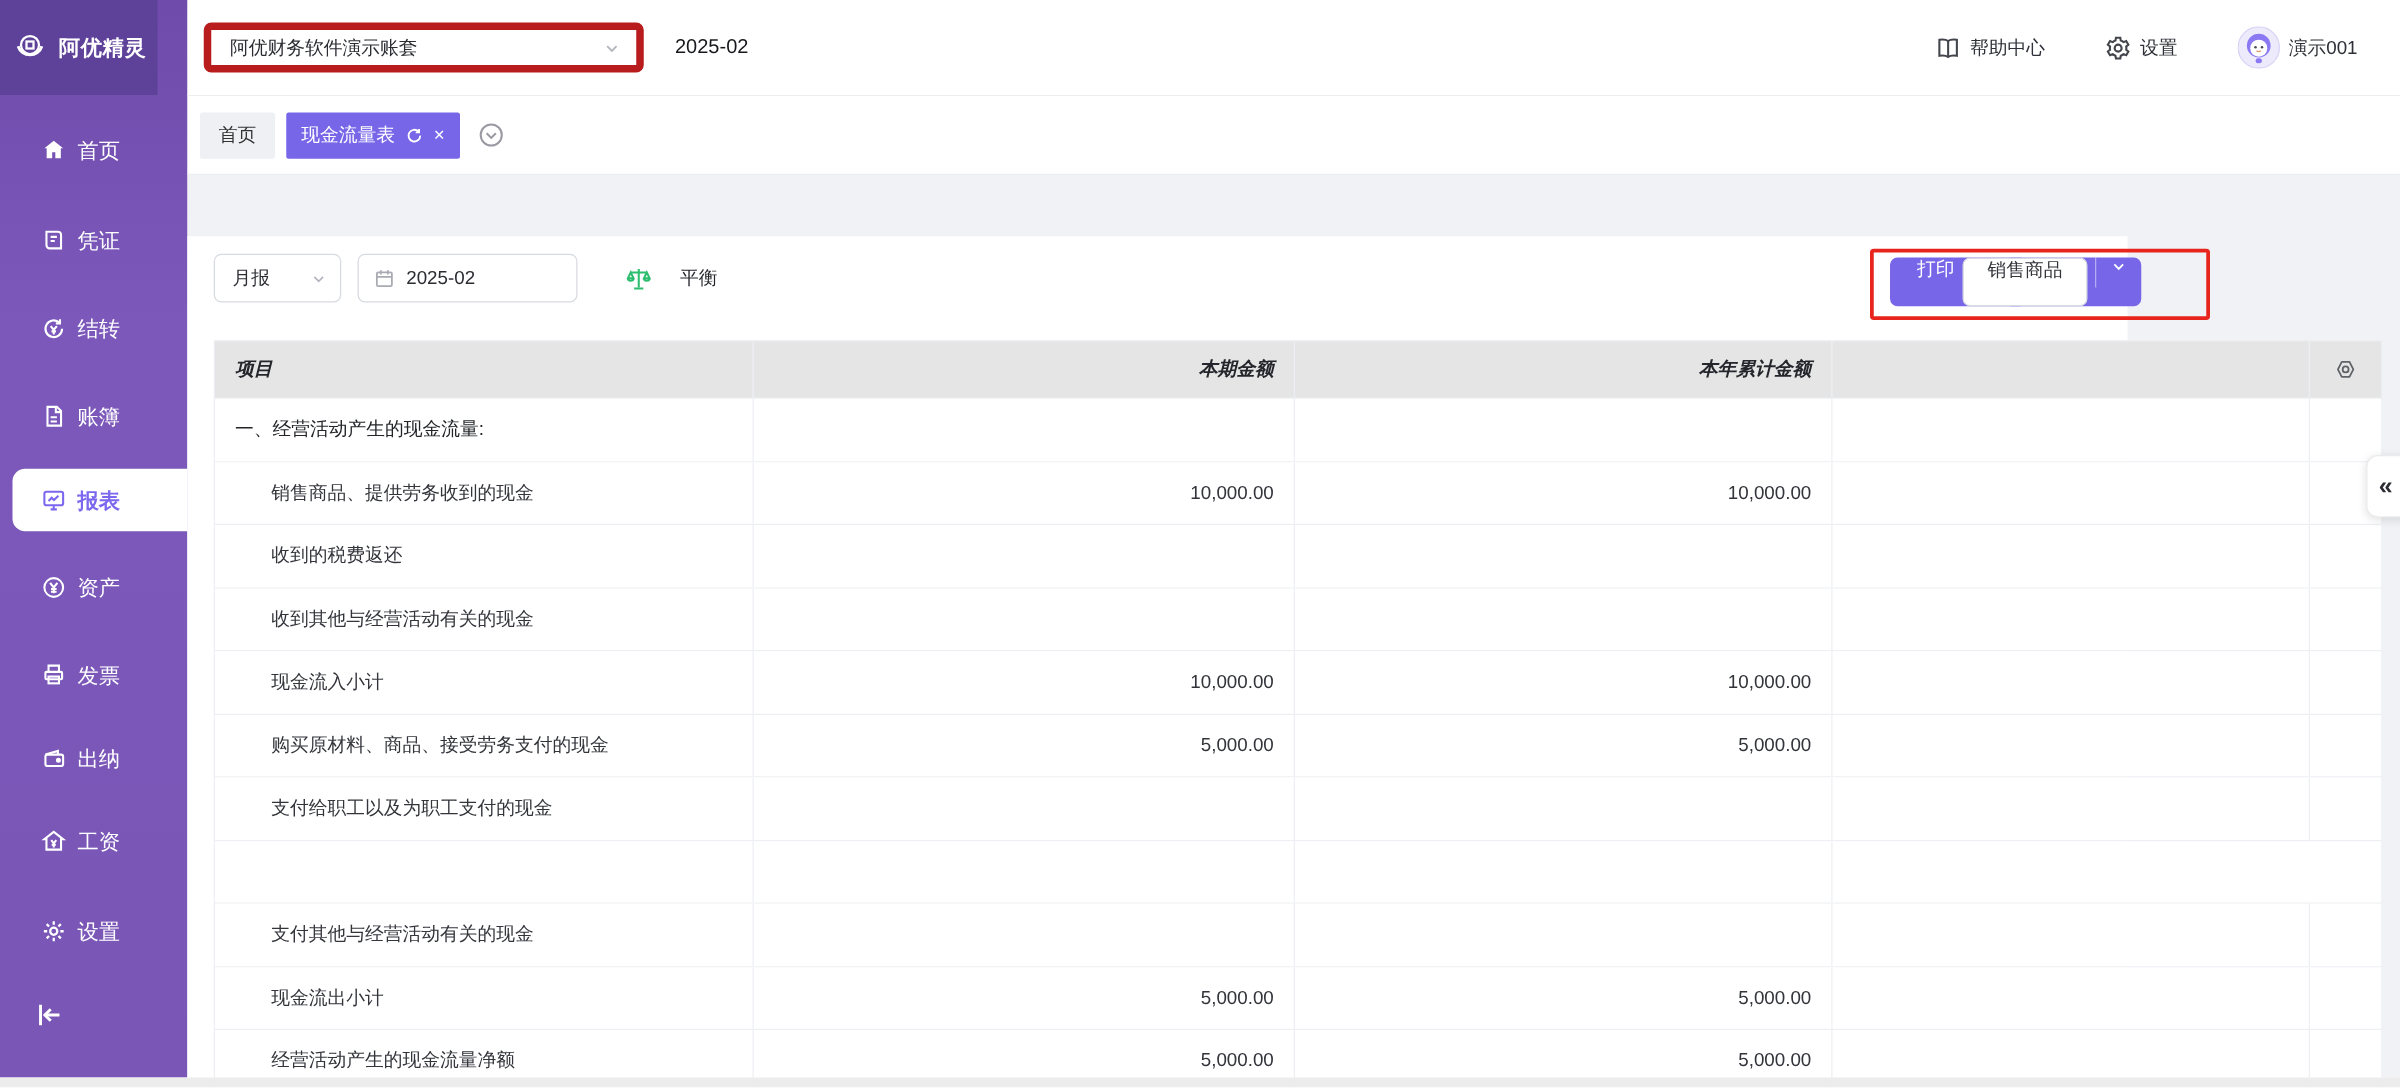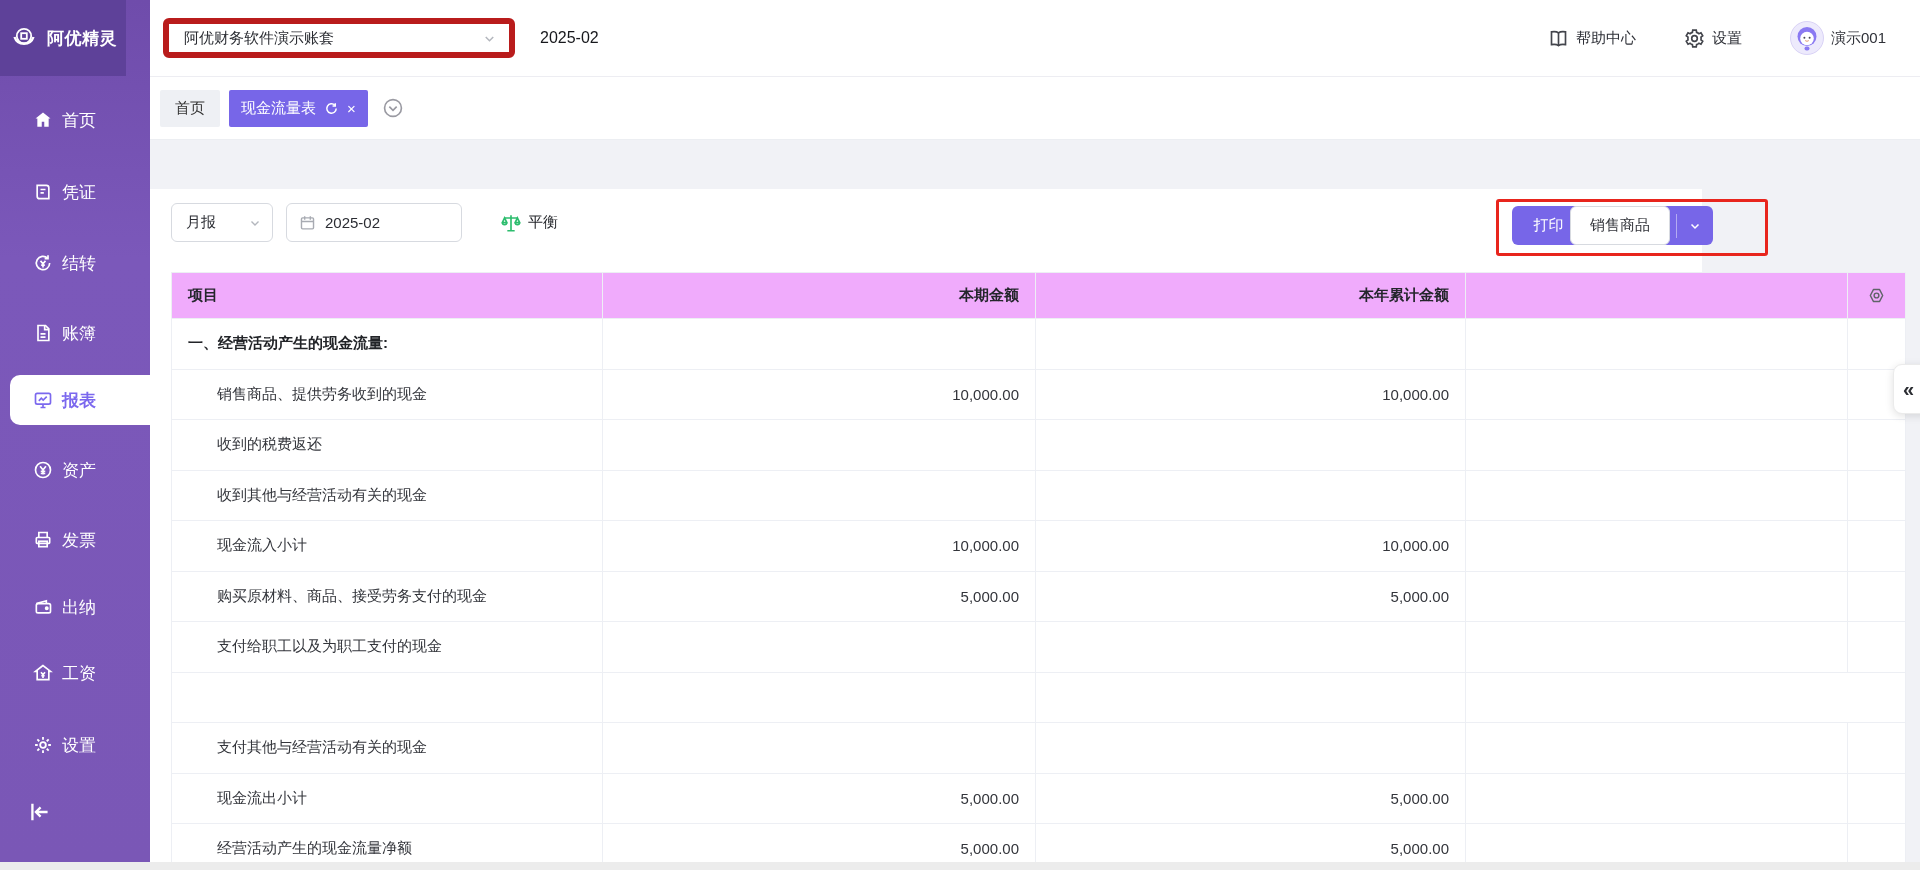--- a/index.html
+++ b/index.html
@@ -47,48 +47,48 @@
 
   
   .page-bg{position:absolute;left:150px;top:140px;width:1770px;height:722px;background:#f1f2f6;}
   .panel{position:absolute;left:150px;top:152px;width:1552px;height:710px;background:#fff;margin-top:37px;}
 
   
   .ctrl{box-sizing:border-box;height:39px;border:1px solid #d7dae0;border-radius:6px;background:#fff;
     display:flex;align-items:center;font-size:15px;color:#2b2d33;cursor:pointer;}
   .select-report{position:absolute;left:21px;top:14px;width:102px;justify-content:space-between;padding:0 10px 0 14px;}
   .date-input{position:absolute;left:136px;top:14px;width:176px;gap:9px;padding:0 12px;}
-  .balance{position:absolute;left:350px;top:14px;height:39px;display:flex;align-items:center;gap:6px;
+  .balance{position:absolute;left:350px;top:14px;height:39px;display:flex;align-items:center;gap:22px;
     font-size:15px;color:#24262b;}
-  .btn{box-sizing:border-box;height:39px;border-radius:6px;display:flex;align-items:center;cursor:pointer;font-size:15px;}
+  .btn{box-sizing:border-box;height:39px;border-radius:6px;display:flex;cursor:pointer;font-size:15px;}
   .btn-split{position:absolute;top:17px;width:110px;background:#7766e8;color:#fff;padding:0;}
   .btn-split .lbl{flex:1;text-align:center;}
   .btn-split .sep{width:1px;height:24px;background:rgba(255,255,255,.45);}
   .btn-split .chev{width:36px;display:flex;justify-content:center;}
   .btn-print{left:1362px}
   .btn-export{left:1453px}
   .btn-adjust{position:absolute;right:32px;top:17px;padding:0 19px;background:#fff;
     border:1px solid #d7dae0;color:#33353b;}
   .annotation-box{position:absolute;left:1346px;top:10px;width:266px;height:51px;
     border:3px solid #e8251d;border-radius:3px;pointer-events:none;}
 
   
   .table{position:absolute;left:21px;top:83px;width:1735px;border:1px solid #edeff4;box-sizing:border-box;}
   .tr{display:grid;grid-template-columns:431px 433px 430px 382px 1fr;border-bottom:1px solid #edeff4;}
   .tr:last-child{border-bottom:1px solid #edeff4}
-  .thead{height:45px;background:#f0abfc;}
+  .thead{height:45px;background:#e5e5e5;font-style:italic;}
   .thead .td{font-weight:bold;color:#24262c;}
   .tbody-row{height:49.5px;background:#fff;}
   .sliver{height:12px;background:#fff;}
   .td{display:flex;align-items:center;border-right:1px solid #edeff4;box-sizing:border-box;
     font-size:15px;color:#33353b;padding:0 16px;overflow:hidden;white-space:nowrap;}
   .td:last-child{border-right:none;justify-content:center;padding:0;}
   .td.num{justify-content:flex-end;}
   .td.ind1{padding-left:45px;}
-  .td.sec{font-weight:bold;color:#222428;}
+  .td.sec{font-weight:normal;color:#222428;}
   .gear-cell{color:#5f6368;cursor:pointer}
 
   
   .side-collapse{position:absolute;left:1893px;top:364px;width:40px;height:50px;background:#fff;
     border:1px solid #ebebeb;border-radius:9px;box-shadow:0 2px 8px rgba(0,0,0,.12);
     display:flex;align-items:center;padding-left:9px;box-sizing:border-box;
     font-size:20px;font-weight:bold;color:#2c2e33;cursor:pointer;}
 
   .bottom-strip{position:absolute;left:0;bottom:0;width:1920px;height:8px;background:#ececec;}
 </style>

